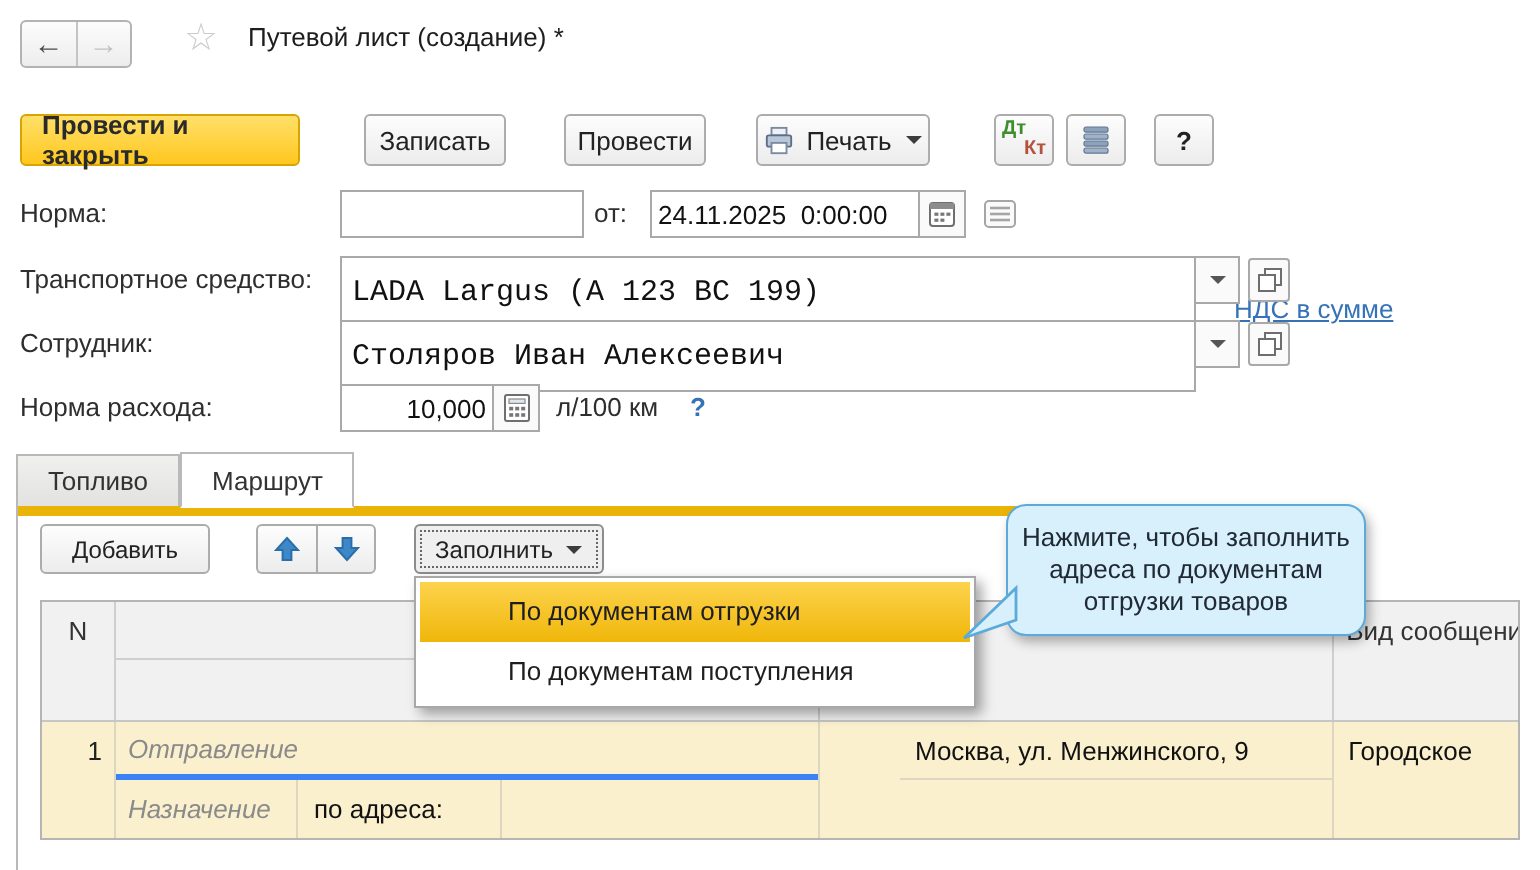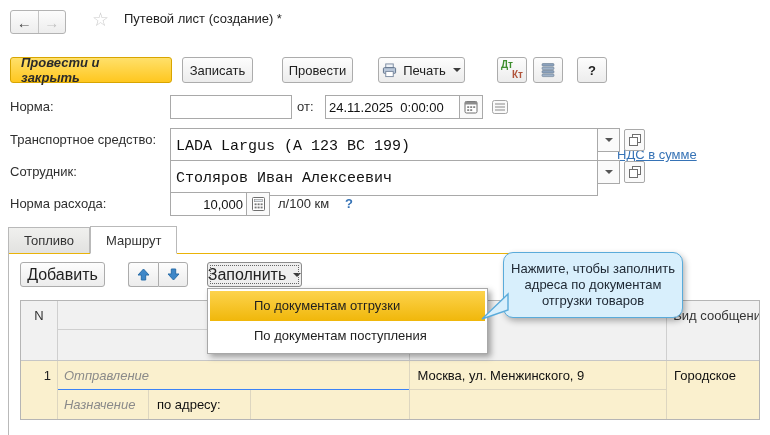--- a/index.html
+++ b/index.html
@@ -39,30 +39,30 @@
     background:#fafafa;display:flex;align-items:center;justify-content:center;cursor:pointer;}
   .carr i{width:0;height:0;border-left:4px solid transparent;border-right:4px solid transparent;border-top:4px solid #555;}
   .openbtn{position:absolute;width:21px;height:22px;top:1px;box-sizing:border-box;border:1px solid #a9a9a9;border-radius:2px;
     background:#fafafa;display:flex;align-items:center;justify-content:center;cursor:pointer;}
   .link{position:absolute;color:#3673b6;text-decoration:underline;cursor:pointer;white-space:nowrap;margin-top:48px;}
   .help-q{position:absolute;color:#3673b6;font-weight:bold;cursor:pointer;}
   .icon-flat{position:absolute;cursor:pointer;display:flex;align-items:center;justify-content:center;}
 
   
   .tabs{position:absolute;left:8px;top:226px;width:640px;height:27px;display:flex;align-items:center;
-    border-bottom:1px solid #eab308;box-sizing:content-box;}
+    border-bottom:5px solid #eab308;box-sizing:content-box;}
   .tab{height:26px;box-sizing:border-box;padding:0 15px;display:flex;align-items:center;cursor:pointer;
     border:1px solid #b9b9b9;border-bottom:none;background:linear-gradient(#f0f0ee,#e2e2e0);color:#333;}
   .tab.active{height:28px;background:#fff;position:relative;z-index:2;margin-bottom:-1px;border-bottom:1px solid #fff;}
   .panel-edge{position:absolute;left:8px;top:253px;width:1px;height:182px;background:#b9b9b9;}
 
   
   .tbtn{position:absolute;top:262px;height:25px;box-sizing:border-box;border:1px solid #acacac;border-radius:3px;
     background:linear-gradient(#fdfdfd,#ececec);display:flex;align-items:center;justify-content:center;
-    font-size:16px;cursor:pointer;padding:0 10px;}
+    font-size:12px;cursor:pointer;padding:0 10px;}
   .tbtn.pressed{background:#efefef;border-color:#8c8c8c;outline:1px dotted #666;outline-offset:-4px;}
   .updown{position:absolute;left:128px;top:262px;height:25px;display:flex;}
   .udbtn{width:30px;height:25px;box-sizing:border-box;border:1px solid #acacac;background:linear-gradient(#fdfdfd,#ececec);
     display:flex;align-items:center;justify-content:center;cursor:pointer;}
   .udbtn:first-child{border-radius:3px 0 0 3px;border-right:none;}
   .udbtn:last-child{border-radius:0 3px 3px 0;}
 
   
   .tbl{position:absolute;left:20px;top:300px;width:740px;box-sizing:border-box;border:1px solid #b5b5b5;background:#fff;}
   .thead{display:flex;height:59px;background:#f1f1f1;}
@@ -70,27 +70,27 @@
   .th-n{width:37px;text-align:center;padding-top:7px;}
   .th-mid{width:353px;display:flex;flex-direction:column;}
   .th-mid .half{height:29px;box-sizing:border-box;}
   .th-mid .half.top{border-bottom:1px solid #cfcfcf;}
   .th-addr{width:257px;}
   .th-kind{width:92px;border-right:none;padding:7px 0 0 6px;white-space:nowrap;overflow:hidden;}
   .trow{display:flex;height:58px;background:#faf0ce;border-top:1px solid #c6c6c6;}
   .td{box-sizing:border-box;border-right:1px solid #ddd6c0;}
   .td-n{width:37px;text-align:right;padding:7px 6px 0 0;color:#222;}
   .td-mid{width:353px;display:flex;flex-direction:column;}
-  .leg1{height:29px;box-sizing:border-box;border-bottom:1px solid #3b82f6;display:flex;align-items:center;padding-left:6px;}
+  .leg1{height:29px;box-sizing:border-box;border-bottom:3px solid #3b82f6;display:flex;align-items:center;padding-left:6px;}
   .leg2{height:29px;display:flex;align-items:stretch;}
   .leg2 .c1{width:91px;box-sizing:border-box;border-right:1px solid #ddd6c0;display:flex;align-items:center;padding-left:6px;}
   .leg2 .c2{width:102px;box-sizing:border-box;border-right:1px solid #ddd6c0;display:flex;align-items:center;padding-left:8px;color:#111;}
   .leg2 .c3{flex:1;}
   .td-addr{width:257px;display:flex;flex-direction:column;}
-  .td-addr .a1{height:29px;box-sizing:border-box;border-bottom:1px solid #ddd6c0;display:flex;align-items:center;padding-left:7px;color:#111;}
+  .td-addr .a1{height:29px;box-sizing:border-box;border-bottom:1px solid #ddd6c0;display:flex;align-items:center;padding-left:7px;color:#111;margin-left:40px;}
   .td-addr .a2{height:29px;}
   .td-kind{width:92px;border-right:none;padding:7px 0 0 7px;color:#111;}
   .ital{font-style:italic;color:#8a8a8a;}
 
   
   .menu{position:absolute;left:207px;top:288px;width:281px;box-sizing:border-box;background:#fff;
     border:1px solid #a8a8a8;box-shadow:3px 3px 6px rgba(0,0,0,.35);padding:2px;z-index:30;}
   .mitem{height:30px;line-height:30px;padding-left:44px;color:#1e1e1e;cursor:pointer;white-space:nowrap;}
   .mitem.hl{background:linear-gradient(#fdd34d,#f0b70a);}
 
@@ -110,21 +110,21 @@
     <div class="navbtn back">
         <span>←</span>
       </div>
     <div class="navbtn fwd">
         <span>→</span>
       </div>
   </div>
   <div class="star">☆</div>
   <div class="title">Путевой лист (создание) *</div>
 
-  <div class="btn primary" style="left:10px;width:162px;font-style:italic;">Провести и закрыть</div>
+  <div class="btn primary" style="left:10px;width:140px;">Провести и закрыть</div>
   <div class="btn" style="left:182px;width:71px;">Записать</div>
   <div class="btn" style="left:282px;width:71px;">Провести</div>
   <div class="btn" style="left:378px;width:87px;">
     <span style="display:inline-flex;margin-right:6px;">
       <svg width="15" height="15" viewBox="0 0 16 16">
           <rect x="4" y="1" width="8" height="4" fill="#eef2f7" stroke="#7a8aa0"></rect>
           <rect x="1.5" y="5" width="13" height="6" rx="1" fill="#b9c7d9" stroke="#5d6f88"></rect>
           <rect x="4" y="9" width="8" height="5.5" fill="#ffffff" stroke="#7a8aa0"></rect>
         </svg>
     </span>
@@ -271,21 +271,21 @@
       <div class="td td-n">1</div>
       <div class="td td-mid">
         <div class="leg1">
             <span class="ital">Отправление</span>
           </div>
         <div class="leg2">
           <div class="c1">
               <span class="ital">Назначение</span>
             </div>
           <div class="c2">
-              <span>по адресу:</span>
+              <span>по адреса:</span>
             </div>
           <div class="c3"></div>
         </div>
       </div>
       <div class="td td-addr">
         <div class="a1">
             <span>Москва, ул. Менжинского, 9</span>
           </div>
         <div class="a2"></div>
       </div>

